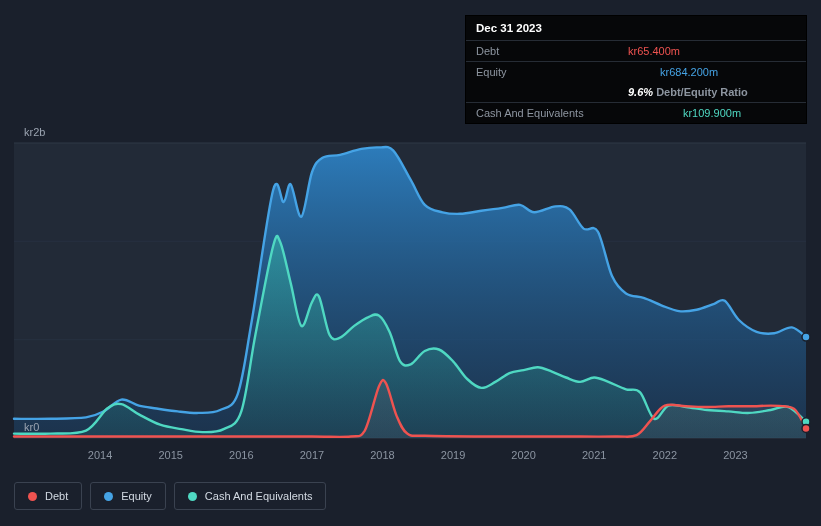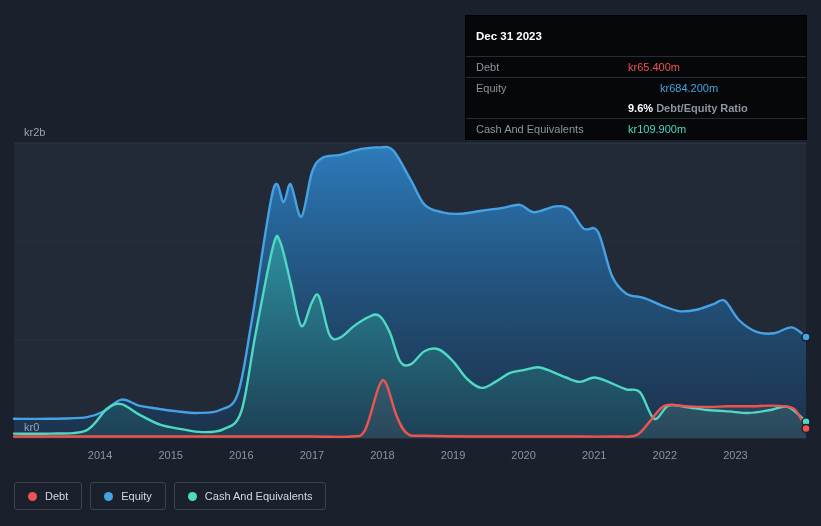--- a/index.html
+++ b/index.html
@@ -10,27 +10,27 @@
   }
   svg text{font-family:"Liberation Sans",sans-serif;}
   #chart-svg{position:absolute;left:0;top:0;}
 
   
   .tooltip{
     position:absolute;left:466px;top:16px;width:340px;
     background:#060709;color:#e8ecf1;font-size:11px;z-index:5;
     box-shadow:0 0 0 1px #000;
   }
-  .tt-header{padding:14px 10px;font-weight:bold;color:#ffffff;font-size:11.5px;
+  .tt-header{padding:6px 10px;font-weight:bold;color:#ffffff;font-size:11.5px;
     border-bottom:1px solid #262c35;}
   .tt-row{display:flex;align-items:center;padding:3px 10px;line-height:14px;}
   .tt-row.bordered{border-bottom:1px solid #262c35;}
   .tt-label{color:#8d95a0;width:122px;flex:0 0 auto;}
   .tt-value{flex:1;padding-left:30px;}
-  .tt-ratio-pct{color:#ffffff;font-weight:bold;}
+  .tt-ratio-pct{color:#ffffff;font-weight:bold;font-style:italic;}
   .tt-ratio-label{color:#8d95a0;font-weight:bold;}
 
   
   .legend{position:absolute;left:14px;top:482px;display:flex;gap:8px;z-index:5;}
   .legend-item{
     display:flex;align-items:center;gap:8px;padding:7px 13px;
     border:1px solid #3a4250;border-radius:3px;color:#d3dae3;font-size:11px;
     background:transparent;cursor:pointer;
   }
   .legend-dot{width:9px;height:9px;border-radius:50%;display:inline-block;}
@@ -100,21 +100,21 @@
   <div class="tt-row">
     <span class="tt-label">Equity</span>
     <span class="tt-value" style="color: rgb(69, 163, 229); margin-left: 32px;">kr684.200m</span>
   </div>
   <div class="tt-row bordered">
     <span class="tt-label"></span>
     <span class="tt-value"><span class="tt-ratio-pct">9.6%</span> <span class="tt-ratio-label">Debt/Equity Ratio</span></span>
   </div>
   <div class="tt-row">
     <span class="tt-label">Cash And Equivalents</span>
-    <span class="tt-value" style="color: rgb(79, 216, 194);">kr109.900m</span>
+    <span class="tt-value" style="color: rgb(79, 216, 194); text-align: center;">kr109.900m</span>
   </div>
 </div>
 
 <div class="legend">
   <div class="legend-item">
     <span class="legend-dot" style="background: rgb(239, 83, 80);"></span>
     <span>Debt</span>
   </div>
   <div class="legend-item">
     <span class="legend-dot" style="background: rgb(69, 163, 229);"></span>

